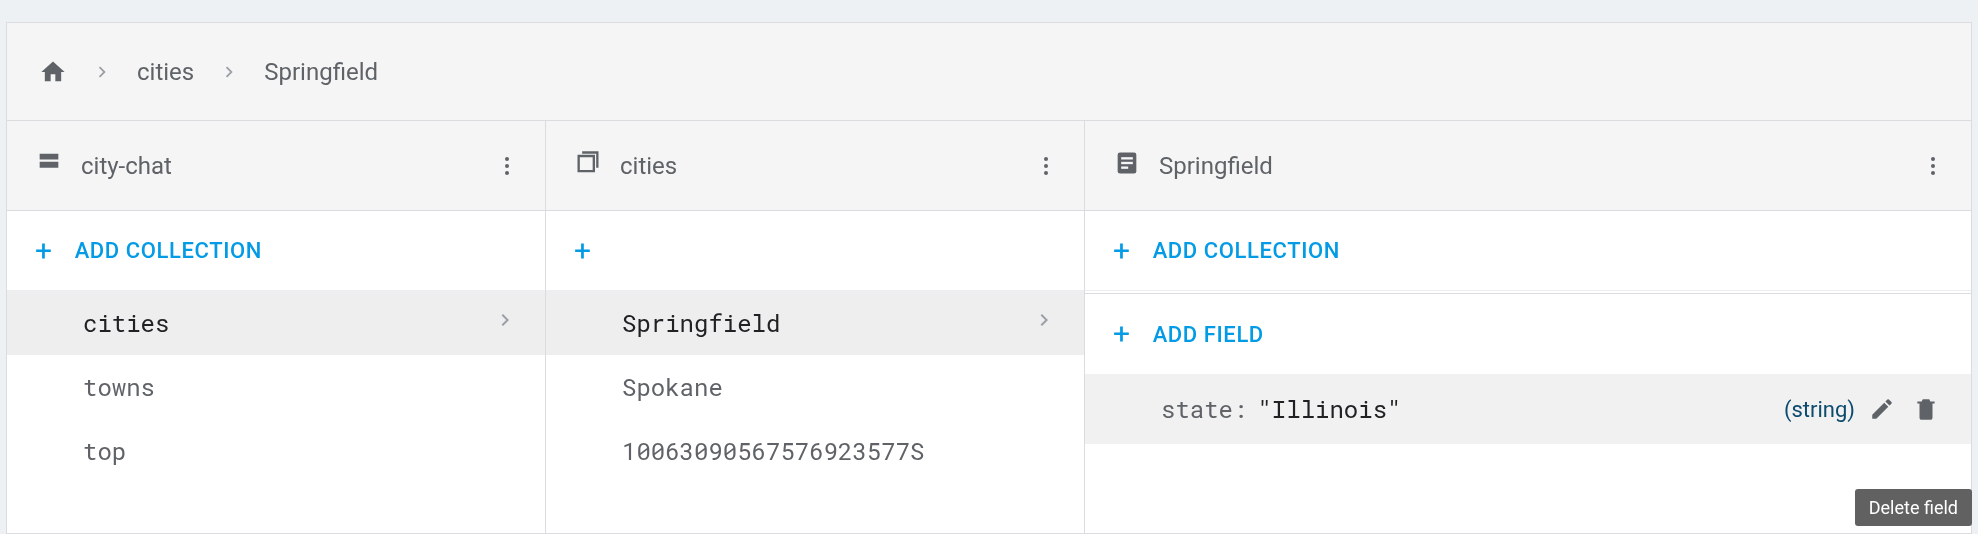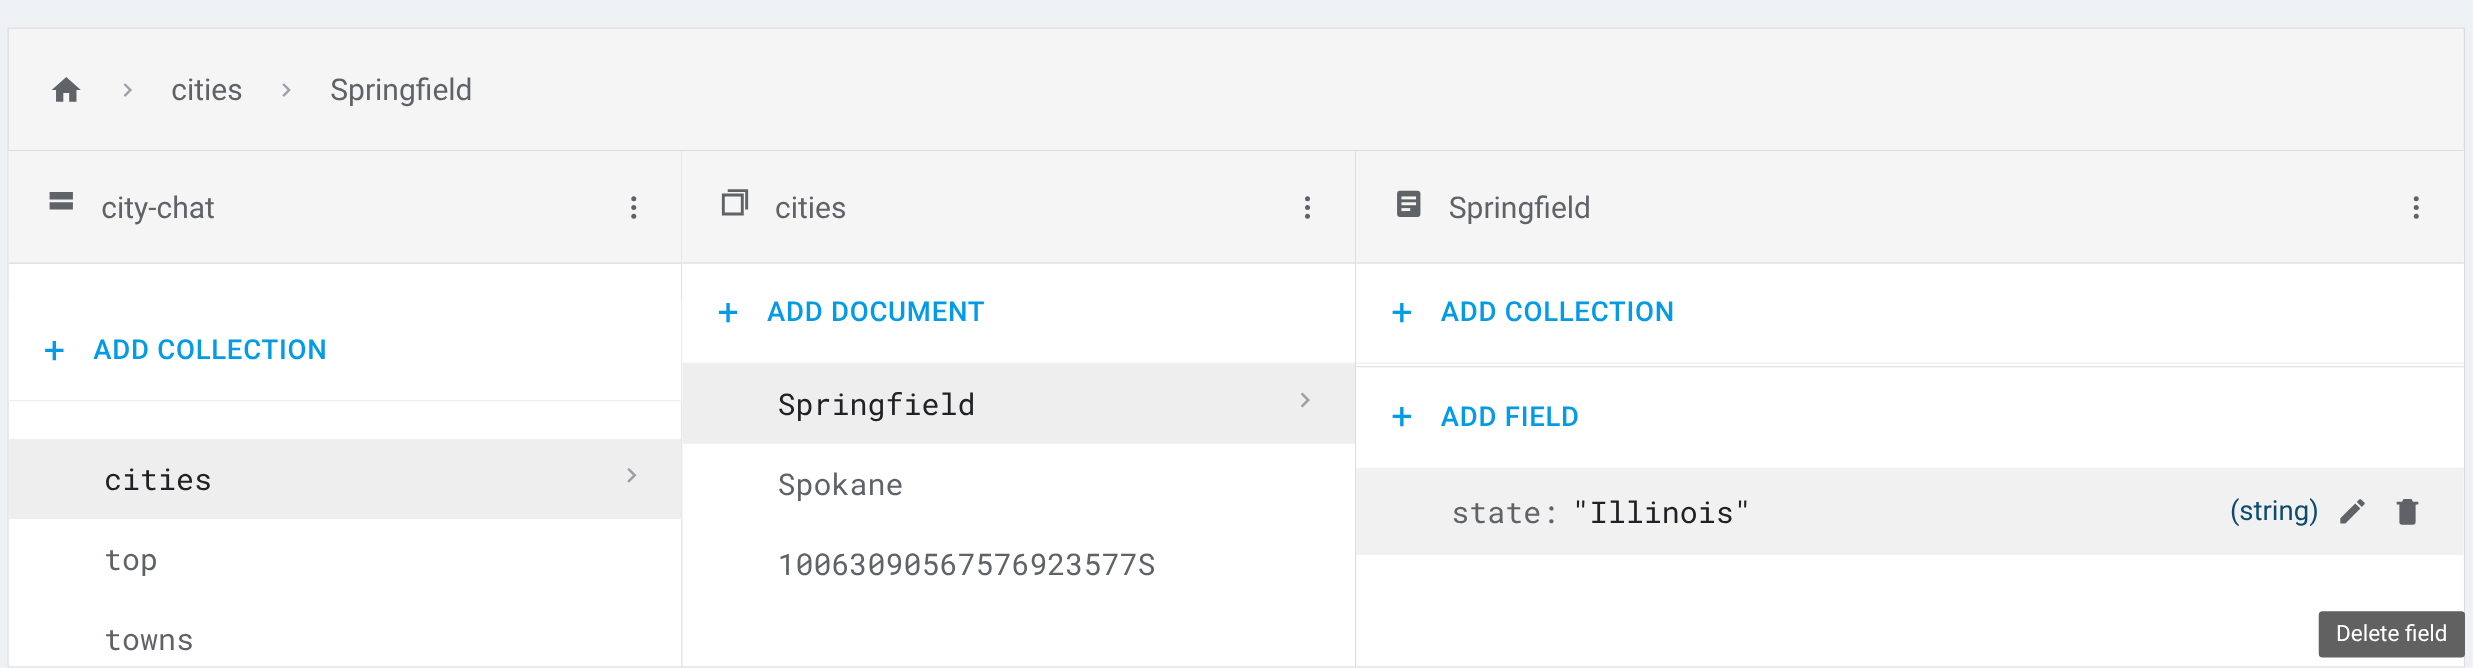--- a/index.html
+++ b/index.html
@@ -40,21 +40,21 @@
     min-height: 0;
   }
   .col {
     display: flex;
     flex-direction: column;
     border-right: 1px solid #dadce0;
     background: #fff;
     min-height: 0;
   }
   .col:last-child { border-right: none; }
-  .col1 { width: 539px; gap: 30px; }
+  .col1 { width: 539px; }
   .col2 { width: 539px; }
   .col3 { flex: 1; }
   .col-header {
     height: 90px;
     background: #f5f5f5;
     border-bottom: 1px solid #dadce0;
     display: flex;
     align-items: center;
     padding: 0 20px 0 28px;
     color: #5f6368;
@@ -186,24 +186,24 @@
       <div class="list">
         <div class="list-item selected">
           <span>cities</span>
           <span class="chev">
             <svg width="24" height="24" viewBox="0 0 24 24" fill="#9aa0a6">
                 <path d="M8.59 16.59 13.17 12 8.59 7.41 10 6l6 6-6 6z"></path>
               </svg>
           </span>
         </div>
         <div class="list-item">
+          <span>towns</span>
+        </div>
+        <div class="list-item">
           <span>top</span>
-        </div>
-        <div class="list-item">
-          <span>towns</span>
         </div>
       </div>
     </div>
 
     <div class="col col2">
       <div class="col-header">
         <span>
           <svg width="28" height="28" viewBox="0 0 24 24" fill="#5f6368">
               <path d="M4 6h13v13H4z" fill="none" stroke="#5f6368" stroke-width="2"></path>
               <path d="M7 3h13v13" fill="none" stroke="#5f6368" stroke-width="2"></path>
@@ -213,21 +213,20 @@
         <span class="more-dots">
           <svg width="24" height="24" viewBox="0 0 24 24" fill="#5f6368">
               <circle cx="12" cy="5" r="2"></circle>
               <circle cx="12" cy="12" r="2"></circle>
               <circle cx="12" cy="19" r="2"></circle>
             </svg>
         </span>
       </div>
       <div class="add-row">
         <span class="plus">+</span>
-        <span>ADD DOCUMENT</span>
       </div>
       <div class="list">
         <div class="list-item selected">
           <span>Springfield</span>
           <span class="chev">
             <svg width="24" height="24" viewBox="0 0 24 24" fill="#9aa0a6">
                 <path d="M8.59 16.59 13.17 12 8.59 7.41 10 6l6 6-6 6z"></path>
               </svg>
           </span>
         </div>

